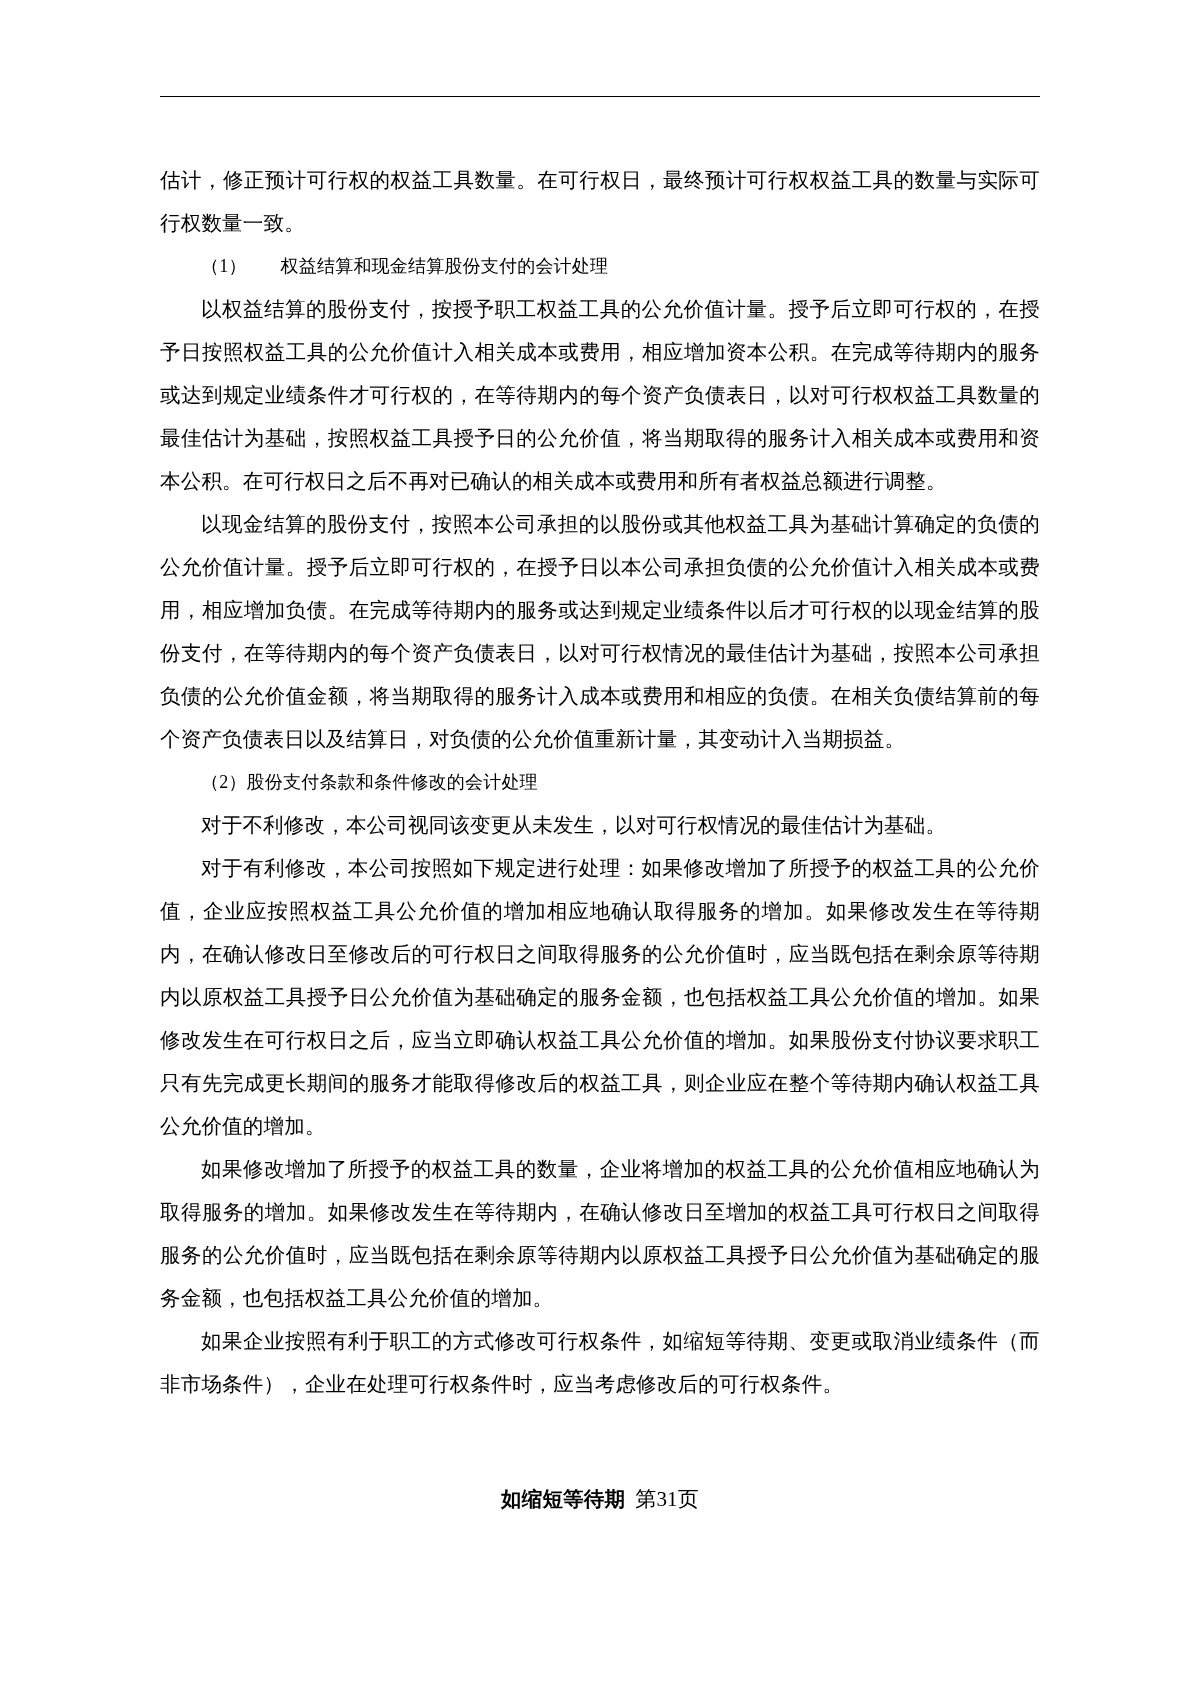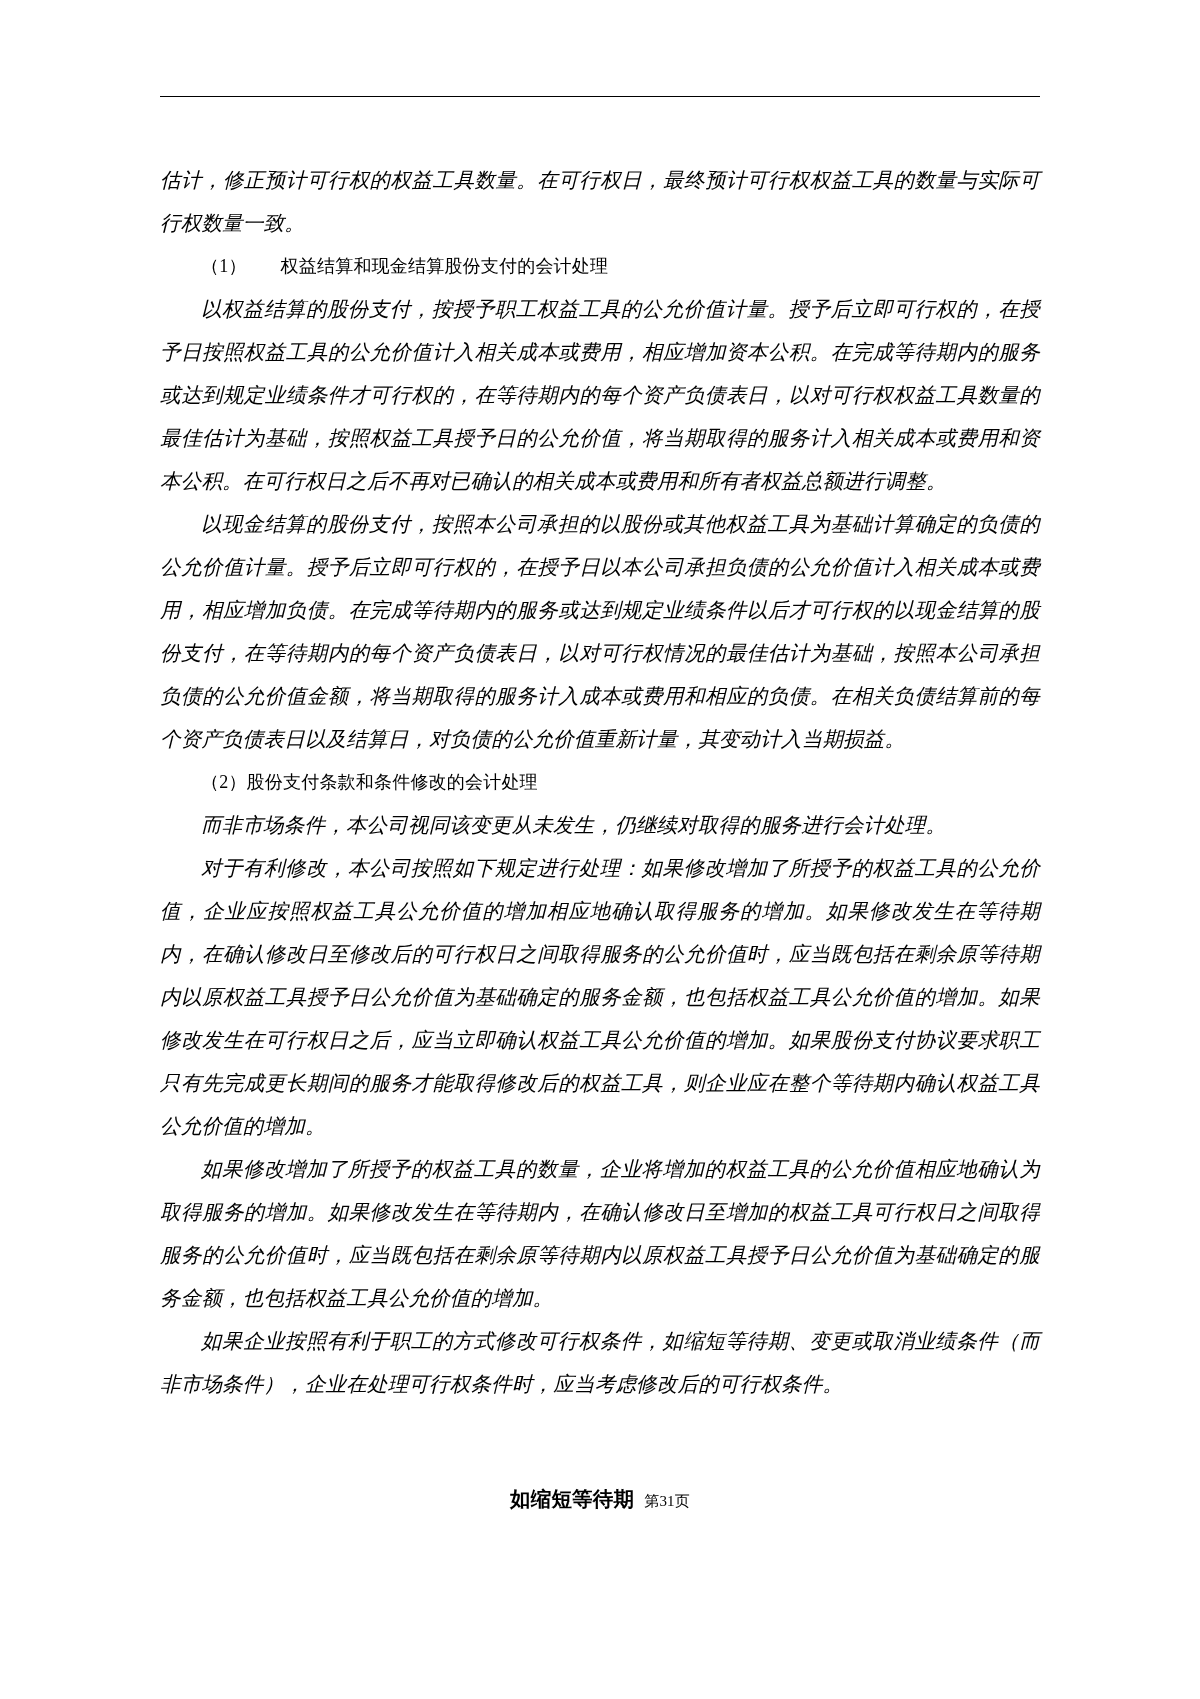--- a/index.html
+++ b/index.html
@@ -29,21 +29,20 @@
     border-top: 1.5px solid #000000;
     margin-bottom: 62px;
   }
   .para {
     font-size: 20.5px;
     line-height: 43px;
     text-align: justify;
     text-justify: inter-ideograph;
     margin: 0;
     letter-spacing: 0.2px;
-    font-style: italic;
   }
   .indent2 {
     text-indent: 41px;
   }
   .heading {
     font-size: 20.5px;
     line-height: 43px;
     font-weight: bold;
     margin: 0;
     text-indent: 41px;
@@ -69,21 +68,21 @@
     right: 0;
     bottom: 186px;
     text-align: center;
     font-size: 20.5px;
     letter-spacing: 0.2px;
   }
   .footer .f-title {
     font-weight: bold;
   }
   .footer .f-page {
-    font-size: 15px;
+    font-size: 21px;
     margin-left: 10px;
   }
 </style>
 </head>
 <body>
 
 <div class="page">
   <div class="content">
 
     <div class="header-rule"></div>
@@ -94,21 +93,21 @@
     <p class="sub-label">
       <span>（1）</span><span class="gap"></span><span>权益结算和现金结算股份支付的会计处理</span>
     </p>
 
     <p class="para indent2">以权益结算的股份支付，按授予职工权益工具的公允价值计量。授予后立即可行权的，在授予日按照权益工具的公允价值计入相关成本或费用，相应增加资本公积。在完成等待期内的服务或达到规定业绩条件才可行权的，在等待期内的每个资产负债表日，以对可行权权益工具数量的最佳估计为基础，按照权益工具授予日的公允价值，将当期取得的服务计入相关成本或费用和资本公积。在可行权日之后不再对已确认的相关成本或费用和所有者权益总额进行调整。</p>
 
     <p class="para indent2">以现金结算的股份支付，按照本公司承担的以股份或其他权益工具为基础计算确定的负债的公允价值计量。授予后立即可行权的，在授予日以本公司承担负债的公允价值计入相关成本或费用，相应增加负债。在完成等待期内的服务或达到规定业绩条件以后才可行权的以现金结算的股份支付，在等待期内的每个资产负债表日，以对可行权情况的最佳估计为基础，按照本公司承担负债的公允价值金额，将当期取得的服务计入成本或费用和相应的负债。在相关负债结算前的每个资产负债表日以及结算日，对负债的公允价值重新计量，其变动计入当期损益。</p>
 
     <p class="sub-label">（2）股份支付条款和条件修改的会计处理</p>
 
-    <p class="para indent2">而非市场条件，本公司视同该变更从未发生，仍继续对取得的服务进行会计处理。</p>
+    <p class="para indent2">对于不利修改，本公司视同该变更从未发生，以对可行权情况的最佳估计为基础。</p>
 
     <p class="para indent2">对于有利修改，本公司按照如下规定进行处理：如果修改增加了所授予的权益工具的公允价值，企业应按照权益工具公允价值的增加相应地确认取得服务的增加。如果修改发生在等待期内，在确认修改日至修改后的可行权日之间取得服务的公允价值时，应当既包括在剩余原等待期内以原权益工具授予日公允价值为基础确定的服务金额，也包括权益工具公允价值的增加。如果修改发生在可行权日之后，应当立即确认权益工具公允价值的增加。如果股份支付协议要求职工只有先完成更长期间的服务才能取得修改后的权益工具，则企业应在整个等待期内确认权益工具公允价值的增加。</p>
 
     <p class="para indent2">如果修改增加了所授予的权益工具的数量，企业将增加的权益工具的公允价值相应地确认为取得服务的增加。如果修改发生在等待期内，在确认修改日至增加的权益工具可行权日之间取得服务的公允价值时，应当既包括在剩余原等待期内以原权益工具授予日公允价值为基础确定的服务金额，也包括权益工具公允价值的增加。</p>
 
     <p class="para indent2">如果企业按照有利于职工的方式修改可行权条件，如缩短等待期、变更或取消业绩条件（而非市场条件），企业在处理可行权条件时，应当考虑修改后的可行权条件。</p>
 
 
   </div>
 

